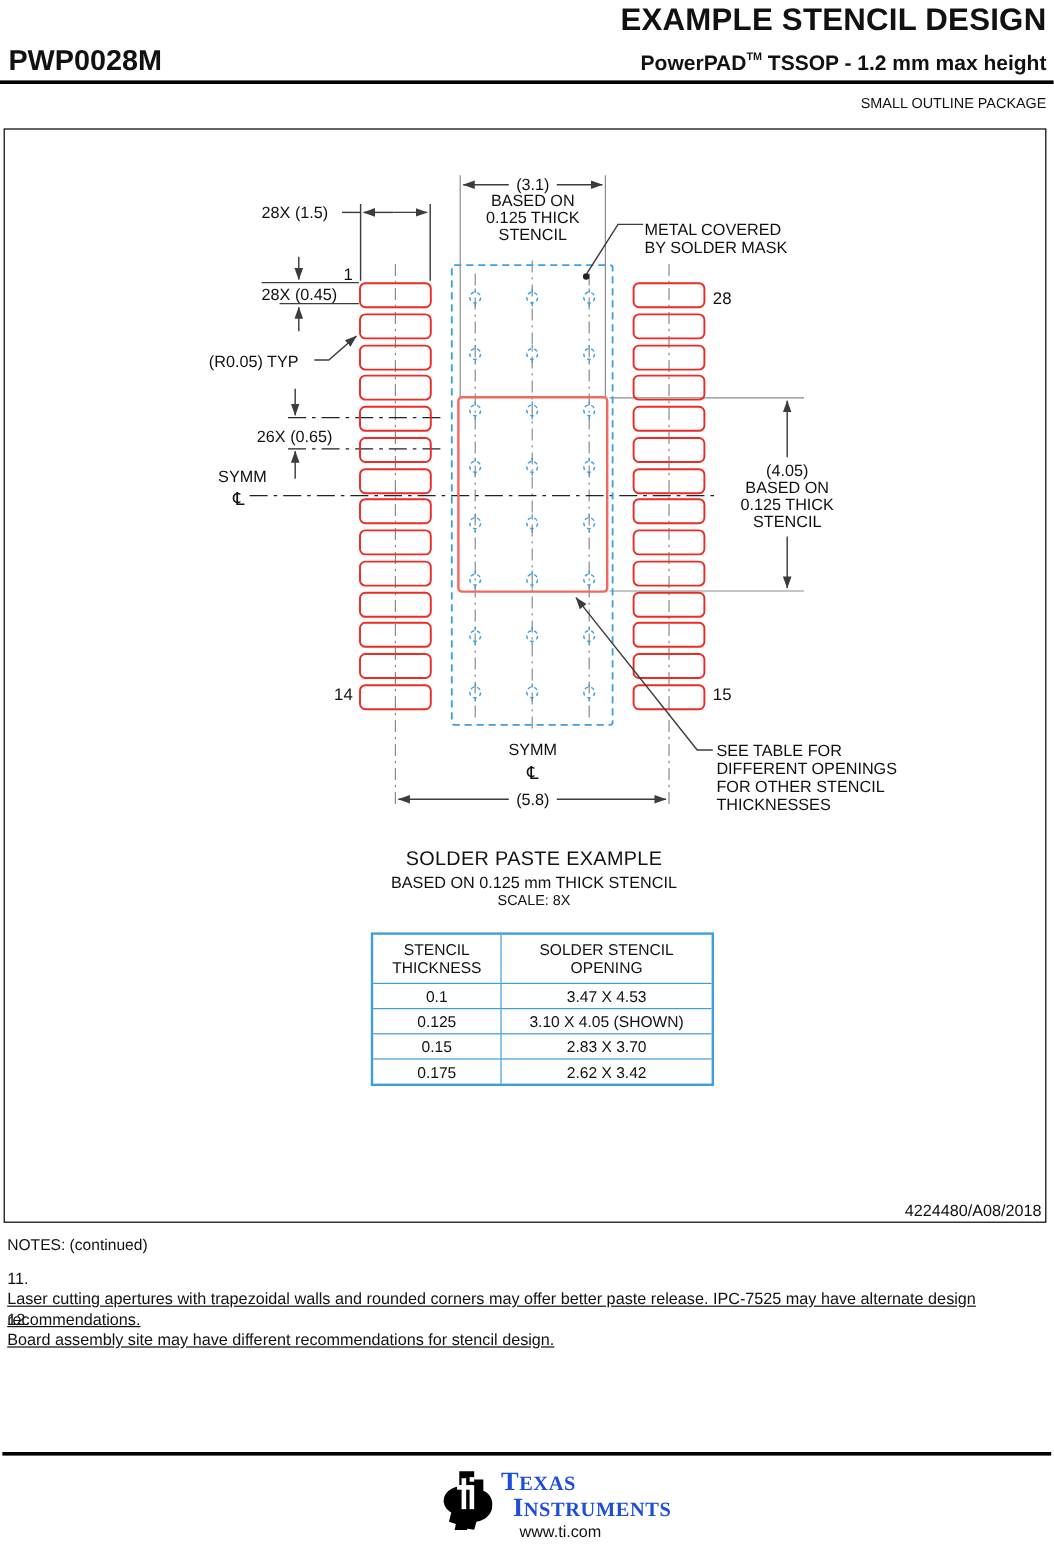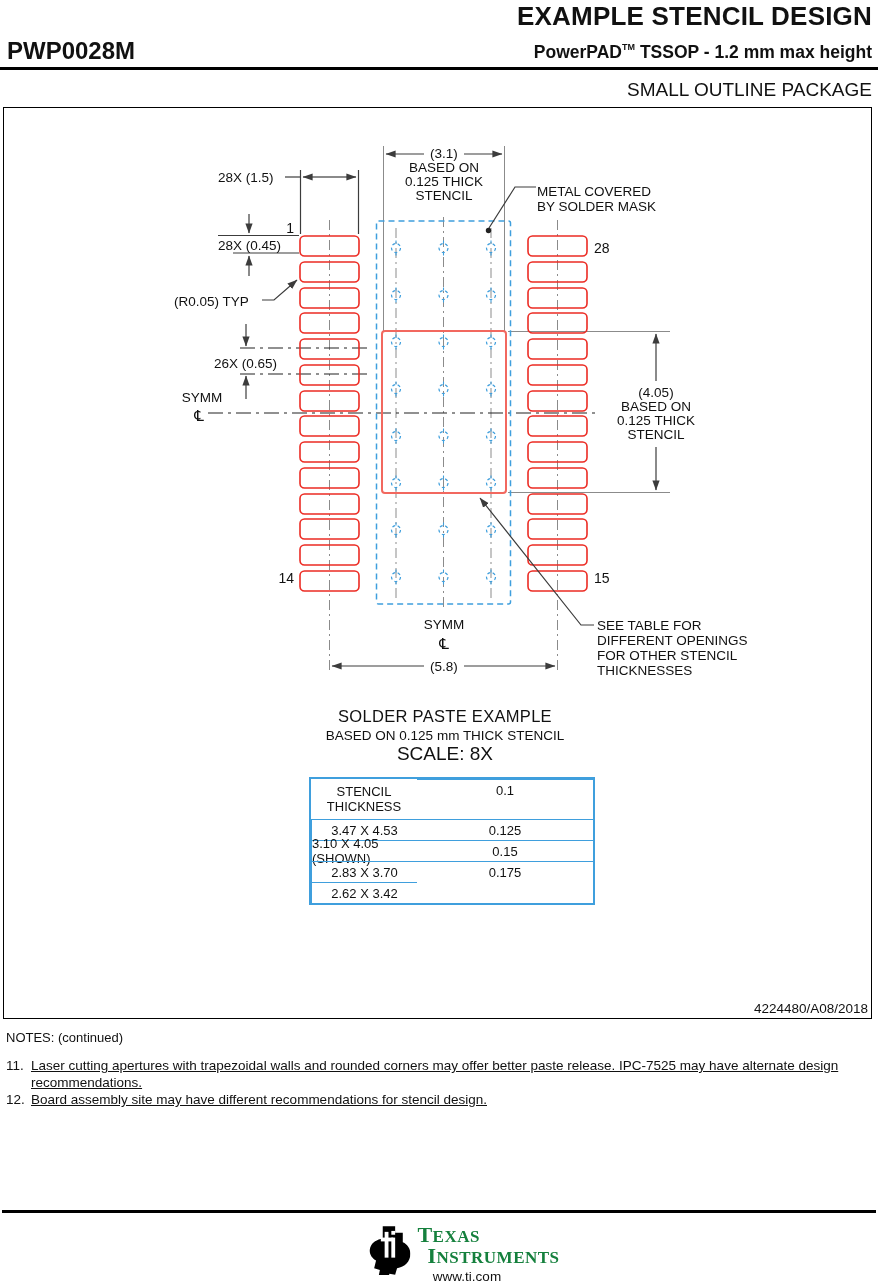--- a/index.html
+++ b/index.html
@@ -5,60 +5,60 @@
   html,body{margin:0;padding:0;background:#fff;}
   body{width:878px;height:1288px;position:relative;overflow:hidden;
        font-family:"Liberation Sans","DejaVu Sans",sans-serif;color:#111;}
   .abs{position:absolute;}
   
   .doc-title{top:1px;right:6px;font-size:26px;font-weight:bold;letter-spacing:.2px;}
   .part-number{top:37px;left:7px;font-size:24px;font-weight:bold;}
   .pkg-line{top:42px;right:6px;font-size:17.5px;font-weight:bold;}
   .pkg-line sup{font-size:9px;font-weight:bold;position:relative;top:-1px;}
   .top-rule{top:67px;left:0;right:0;height:3px;background:#000;}
-  .pkg-type{top:79px;right:6px;font-size:19px;}
+  .pkg-type{top:79px;right:6px;font-size:12px;}
   
   .frame{left:3px;top:107px;width:869px;height:912px;border:1.6px solid #000;box-sizing:border-box;}
   svg.draw{left:0;top:0;width:878px;height:1288px;pointer-events:none;}
   svg.draw text{font-family:"Liberation Sans","DejaVu Sans",sans-serif;font-size:13.5px;fill:#111;}
   svg.draw text.pin{font-size:14px;}
   svg.draw text.cl{font-family:"DejaVu Sans",sans-serif;font-size:15px;}
   .pad{fill:none;stroke:var(--pad-red,#ec2b23);stroke-width:1.6;}
   .open-rect{fill:none;stroke:var(--opening-red,#f2685f);stroke-width:2;}
   .mask-rect{fill:none;stroke:var(--mask-blue,#3f9fdd);stroke-width:1.5;stroke-dasharray:6 4;}
   .via{fill:none;stroke:var(--mask-blue,#3f9fdd);stroke-width:1.2;stroke-dasharray:3 2.6;}
   .via-tick{stroke:var(--mask-blue,#3f9fdd);stroke-width:1.1;}
   .gline{stroke:var(--gray-line,#8b8b8b);stroke-width:1;fill:none;}
   .gdash{stroke:var(--gray-line,#8b8b8b);stroke-width:1;fill:none;stroke-dasharray:10 4 2 4;}
   .cdash{stroke:#222;stroke-width:1.1;fill:none;stroke-dasharray:15 5 3 5;}
   .dim{stroke:var(--dim-line,#3c3c3c);stroke-width:1.2;fill:none;}
   
   .ex-title{top:707px;left:100px;width:690px;text-align:center;font-size:16.5px;letter-spacing:.3px;}
   .ex-sub{top:728px;left:100px;width:690px;text-align:center;font-size:13.5px;}
-  .ex-scale{top:743px;left:100px;width:690px;text-align:center;font-size:19px;}
+  .ex-scale{top:743px;left:100px;width:690px;text-align:center;font-size:12px;}
   
   .spec-table{left:309px;top:777px;border:2px solid var(--table-blue,#3f9fdd);box-sizing:border-box;
               display:grid;grid-template-columns:106px 176px;background:#fff;}
   .spec-table .cell{border-top:1.2px solid var(--table-blue,#3f9fdd);border-left:1.2px solid var(--table-blue,#3f9fdd);
               display:flex;flex-direction:column;align-items:center;justify-content:center;
               font-size:13px;line-height:15px;height:20px;}
   .spec-table .cell.c0{border-left:none;}
   .spec-table .cell.hdr{height:40px;border-top:none;}
   
   .doc-stamp{top:1001px;right:10px;font-size:13.5px;display:flex;gap:0;}
   .notes-heading{top:1030px;left:6px;font-size:13px;}
-  .note-row{left:6px;width:844px;display:flex;font-size:13.5px;line-height:17px;}
+  .note-row{left:6px;width:844px;display:flex;font-size:13.5px;line-height:17px;flex-direction:column;}
   .note-row .num{width:25px;flex:none;}
   .note-row .txt{width:812px;text-decoration:underline;}
   .note-11{top:1057px;}
   .note-12{top:1091px;}
   
   .footer-rule{top:1210px;left:2px;right:2px;height:3px;background:#000;}
   .ti-logo{top:1225px;left:calc(50% + 25px);transform:translateX(-50%);display:flex;align-items:flex-start;}
-  .ti-words{margin-left:7px;font-family:"Liberation Serif","DejaVu Serif",serif;font-weight:bold;color:#15803d;}
+  .ti-words{margin-left:7px;font-family:"Liberation Serif","DejaVu Serif",serif;font-weight:bold;color:#1d4ed8;}
   .ti-words div{font-size:17px;line-height:19px;letter-spacing:.5px;}
   .ti-words div::first-letter{font-size:22px;}
   .ti-words .w2{margin-left:10px;}
   .ti-url{top:1269px;left:calc(50% + 28px);transform:translateX(-50%);font-size:13.5px;}
 </style>
 </head>
 <body>
 
 <div class="abs doc-title">EXAMPLE STENCIL DESIGN</div>
 <div class="abs part-number">PWP0028M</div>
@@ -246,20 +246,24 @@
 
 <div class="abs ex-title">SOLDER PASTE EXAMPLE</div>
 <div class="abs ex-sub">BASED ON 0.125 mm THICK STENCIL</div>
 <div class="abs ex-scale">SCALE: 8X</div>
 
 <div class="abs spec-table">
   <div class="cell hdr c0">
     <span>STENCIL</span>
     <span>THICKNESS</span>
   </div>
+  <div class="cell hdr">
+    <span>SOLDER STENCIL</span>
+    <span>OPENING</span>
+  </div>
   <div class="cell c0">0.1</div>
   <div class="cell">3.47 X 4.53</div>
   <div class="cell c0">0.125</div>
   <div class="cell">3.10 X 4.05 (SHOWN)</div>
   <div class="cell c0">0.15</div>
   <div class="cell">2.83 X 3.70</div>
   <div class="cell c0">0.175</div>
   <div class="cell">2.62 X 3.42</div>
 </div>
 

